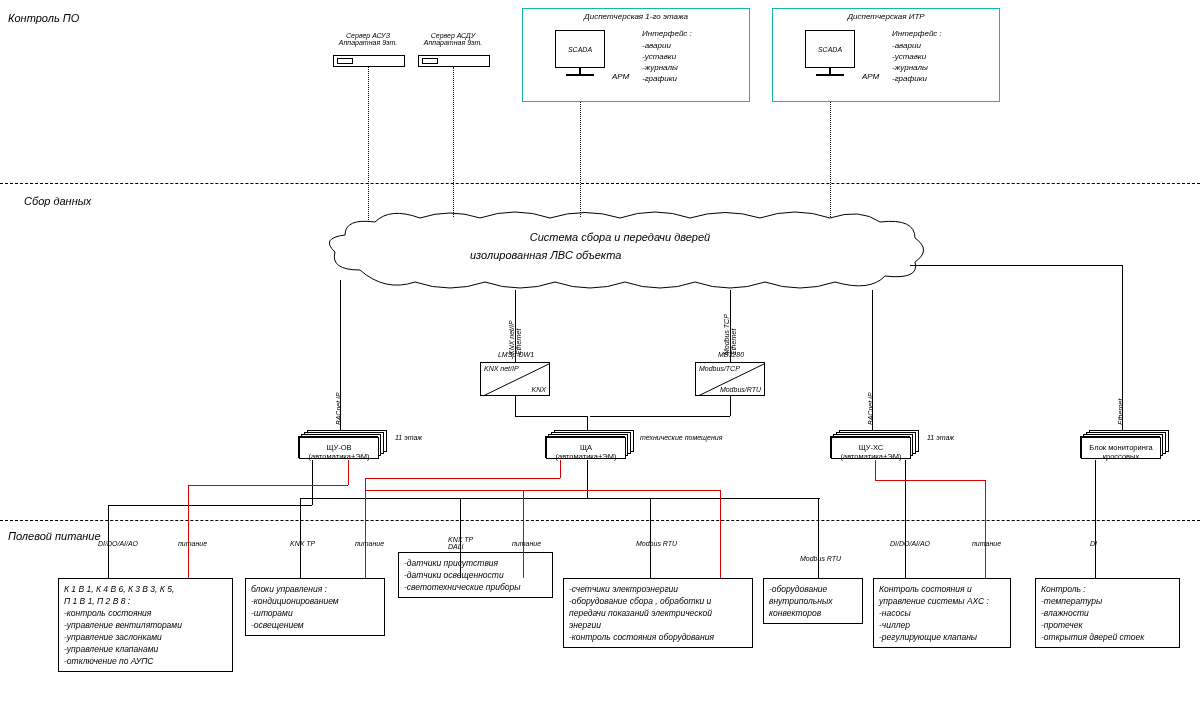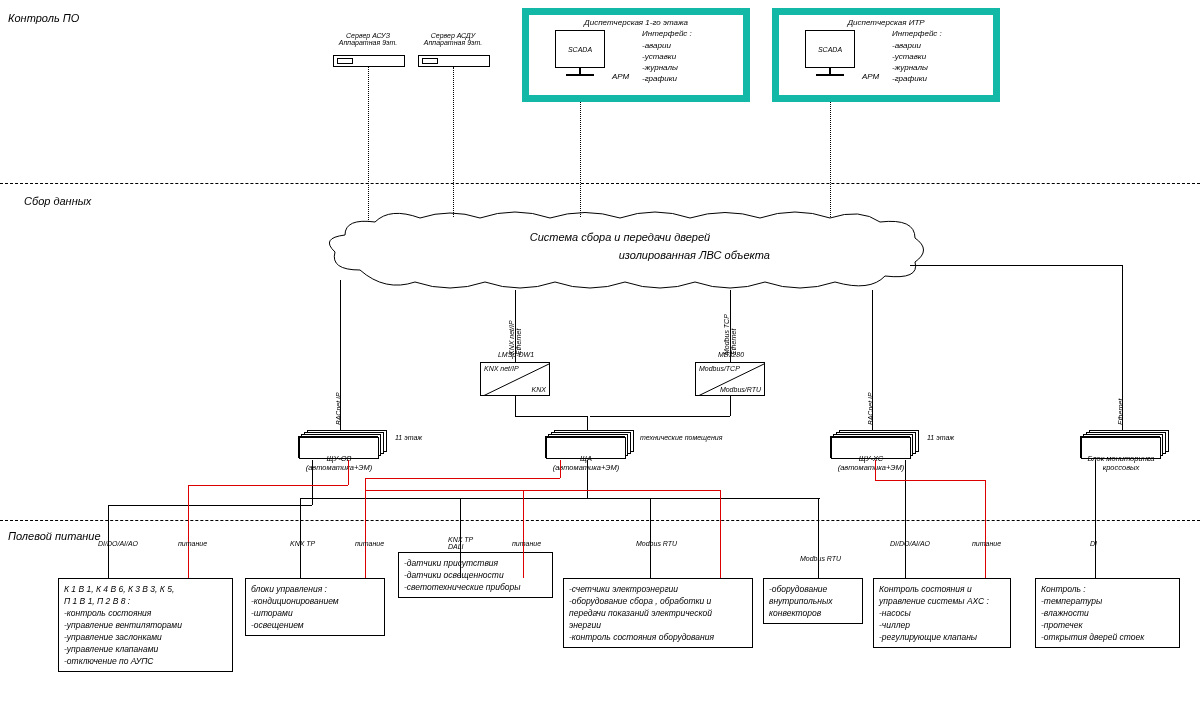--- a/index.html
+++ b/index.html
@@ -1,30 +1,30 @@
 <!DOCTYPE html>
 <html><head>
 <meta charset="utf-8">
 <style>
   html,body{margin:0;padding:0;width:1200px;height:705px;background:#fff;font-family:Arial,Helvetica,sans-serif;font-size:8px;color:#000}
   .lvl-label{position:absolute;font-style:italic;font-size:11px}
   .dash{position:absolute;left:0;width:1200px;border-top:1.2px dashed #000;height:0}
-  .box{position:absolute;border:7px solid #14b8a6;box-sizing:border-box;background:#fff}
+  .box{position:absolute;border:1px solid #14b8a6;box-sizing:border-box;background:#fff}
   .title-small{position:absolute;width:100%;text-align:center;font-style:italic;font-size:8px;top:-12px}
   .scada-lbl{position:absolute;font-size:8px;font-style:italic}
   .txt{position:absolute;font-style:italic;font-size:8px;line-height:11px}
   .srv-lbl{position:absolute;font-style:italic;font-size:7px;text-align:center}
   .cab{position:absolute}
   .cab .stack{position:relative;width:80px;height:28px}
   .cab .stack div{position:absolute;border:1px solid #000;background:#fff;width:80px;height:22px;box-sizing:border-box}
   .cab .s1{left:9px;top:0}
   .cab .s2{left:6px;top:2px}
   .cab .s3{left:3px;top:4px}
   .cab .s4{left:0;top:6px}
-  .cab-lbl{text-align:center;font-style:italic;font-size:7.5px;line-height:9px;padding-top:16px}
+  .cab-lbl{text-align:center;font-size:7.5px;line-height:9px;padding-top:5px}
   .conv{position:absolute;border:1px solid #000;width:70px;height:34px;box-sizing:border-box;background:#fff}
   .conv .diag{position:absolute;left:0;top:0;width:100%;height:100%}
   .conv .t{position:absolute;font-size:7px;font-style:italic}
   .conv-lbl{position:absolute;font-size:7px;font-style:italic;text-align:center;width:70px;top:-12px}
   .fieldbox{position:absolute;border:1px solid #000;box-sizing:border-box;background:#fff;padding:4px 5px;font-style:italic;font-size:8.5px;line-height:12px}
   .v{position:absolute;width:0;border-left:1px solid #000}
   .vdot{position:absolute;width:0;border-left:1px dotted #000}
   .h{position:absolute;height:0;border-top:1px solid #000}
   .red{border-color:#d00 !important;border-width:1.3px !important}
   .linelbl{position:absolute;font-size:7px;font-style:italic}
@@ -79,21 +79,21 @@
 <div class="txt" style="left:892px;top:28px">Интерфейс :</div>
 <div class="txt" style="left:892px;top:40px;white-space:pre-line">-аварии
 -уставки
 -журналы
 -графики</div>
 
 <svg style="position:absolute;left:320px;top:210px" width="610" height="90">
   <path d="M40 60 Q10 60 15 42 Q0 28 25 25 Q25 8 55 12 Q70 -3 100 8 Q130 -2 160 8 Q195 -4 230 8 Q265 -3 300 8 Q335 -4 370 8 Q405 -3 440 8 Q475 -4 510 8 Q540 -2 560 12 Q595 8 595 28 Q612 40 595 52 Q600 70 565 66 Q550 82 515 72 Q480 84 445 72 Q410 84 375 72 Q340 84 305 72 Q270 84 235 72 Q200 84 165 72 Q130 84 95 72 Q65 82 40 60 Z" fill="#fff" stroke="#000" stroke-width="1"></path>
 </svg>
 <div class="txt" style="left:470px;top:232px;width:300px;text-align:center;font-size:11px">Система сбора и передачи дверей</div>
-<div class="txt" style="left:470px;top:250px;width:300px;text-align:right;font-size:11px">изолированная ЛВС объекта</div>
+<div class="txt" style="left:470px;top:250px;width:300px;text-align:left;font-size:11px">изолированная ЛВС объекта</div>
 
 <div class="vdot" style="left:368px;top:67px;height:155px"></div>
 <div class="vdot" style="left:453px;top:67px;height:150px"></div>
 <div class="vdot" style="left:580px;top:102px;height:115px"></div>
 <div class="vdot" style="left:830px;top:102px;height:115px"></div>
 
 <div class="conv" style="left:480px;top:362px">
   <div class="conv-lbl">LMSp-DW1</div>
   <svg class="diag">
       <line x1="0" y1="34" x2="70" y2="0" stroke="#000" stroke-width="1"></line>

